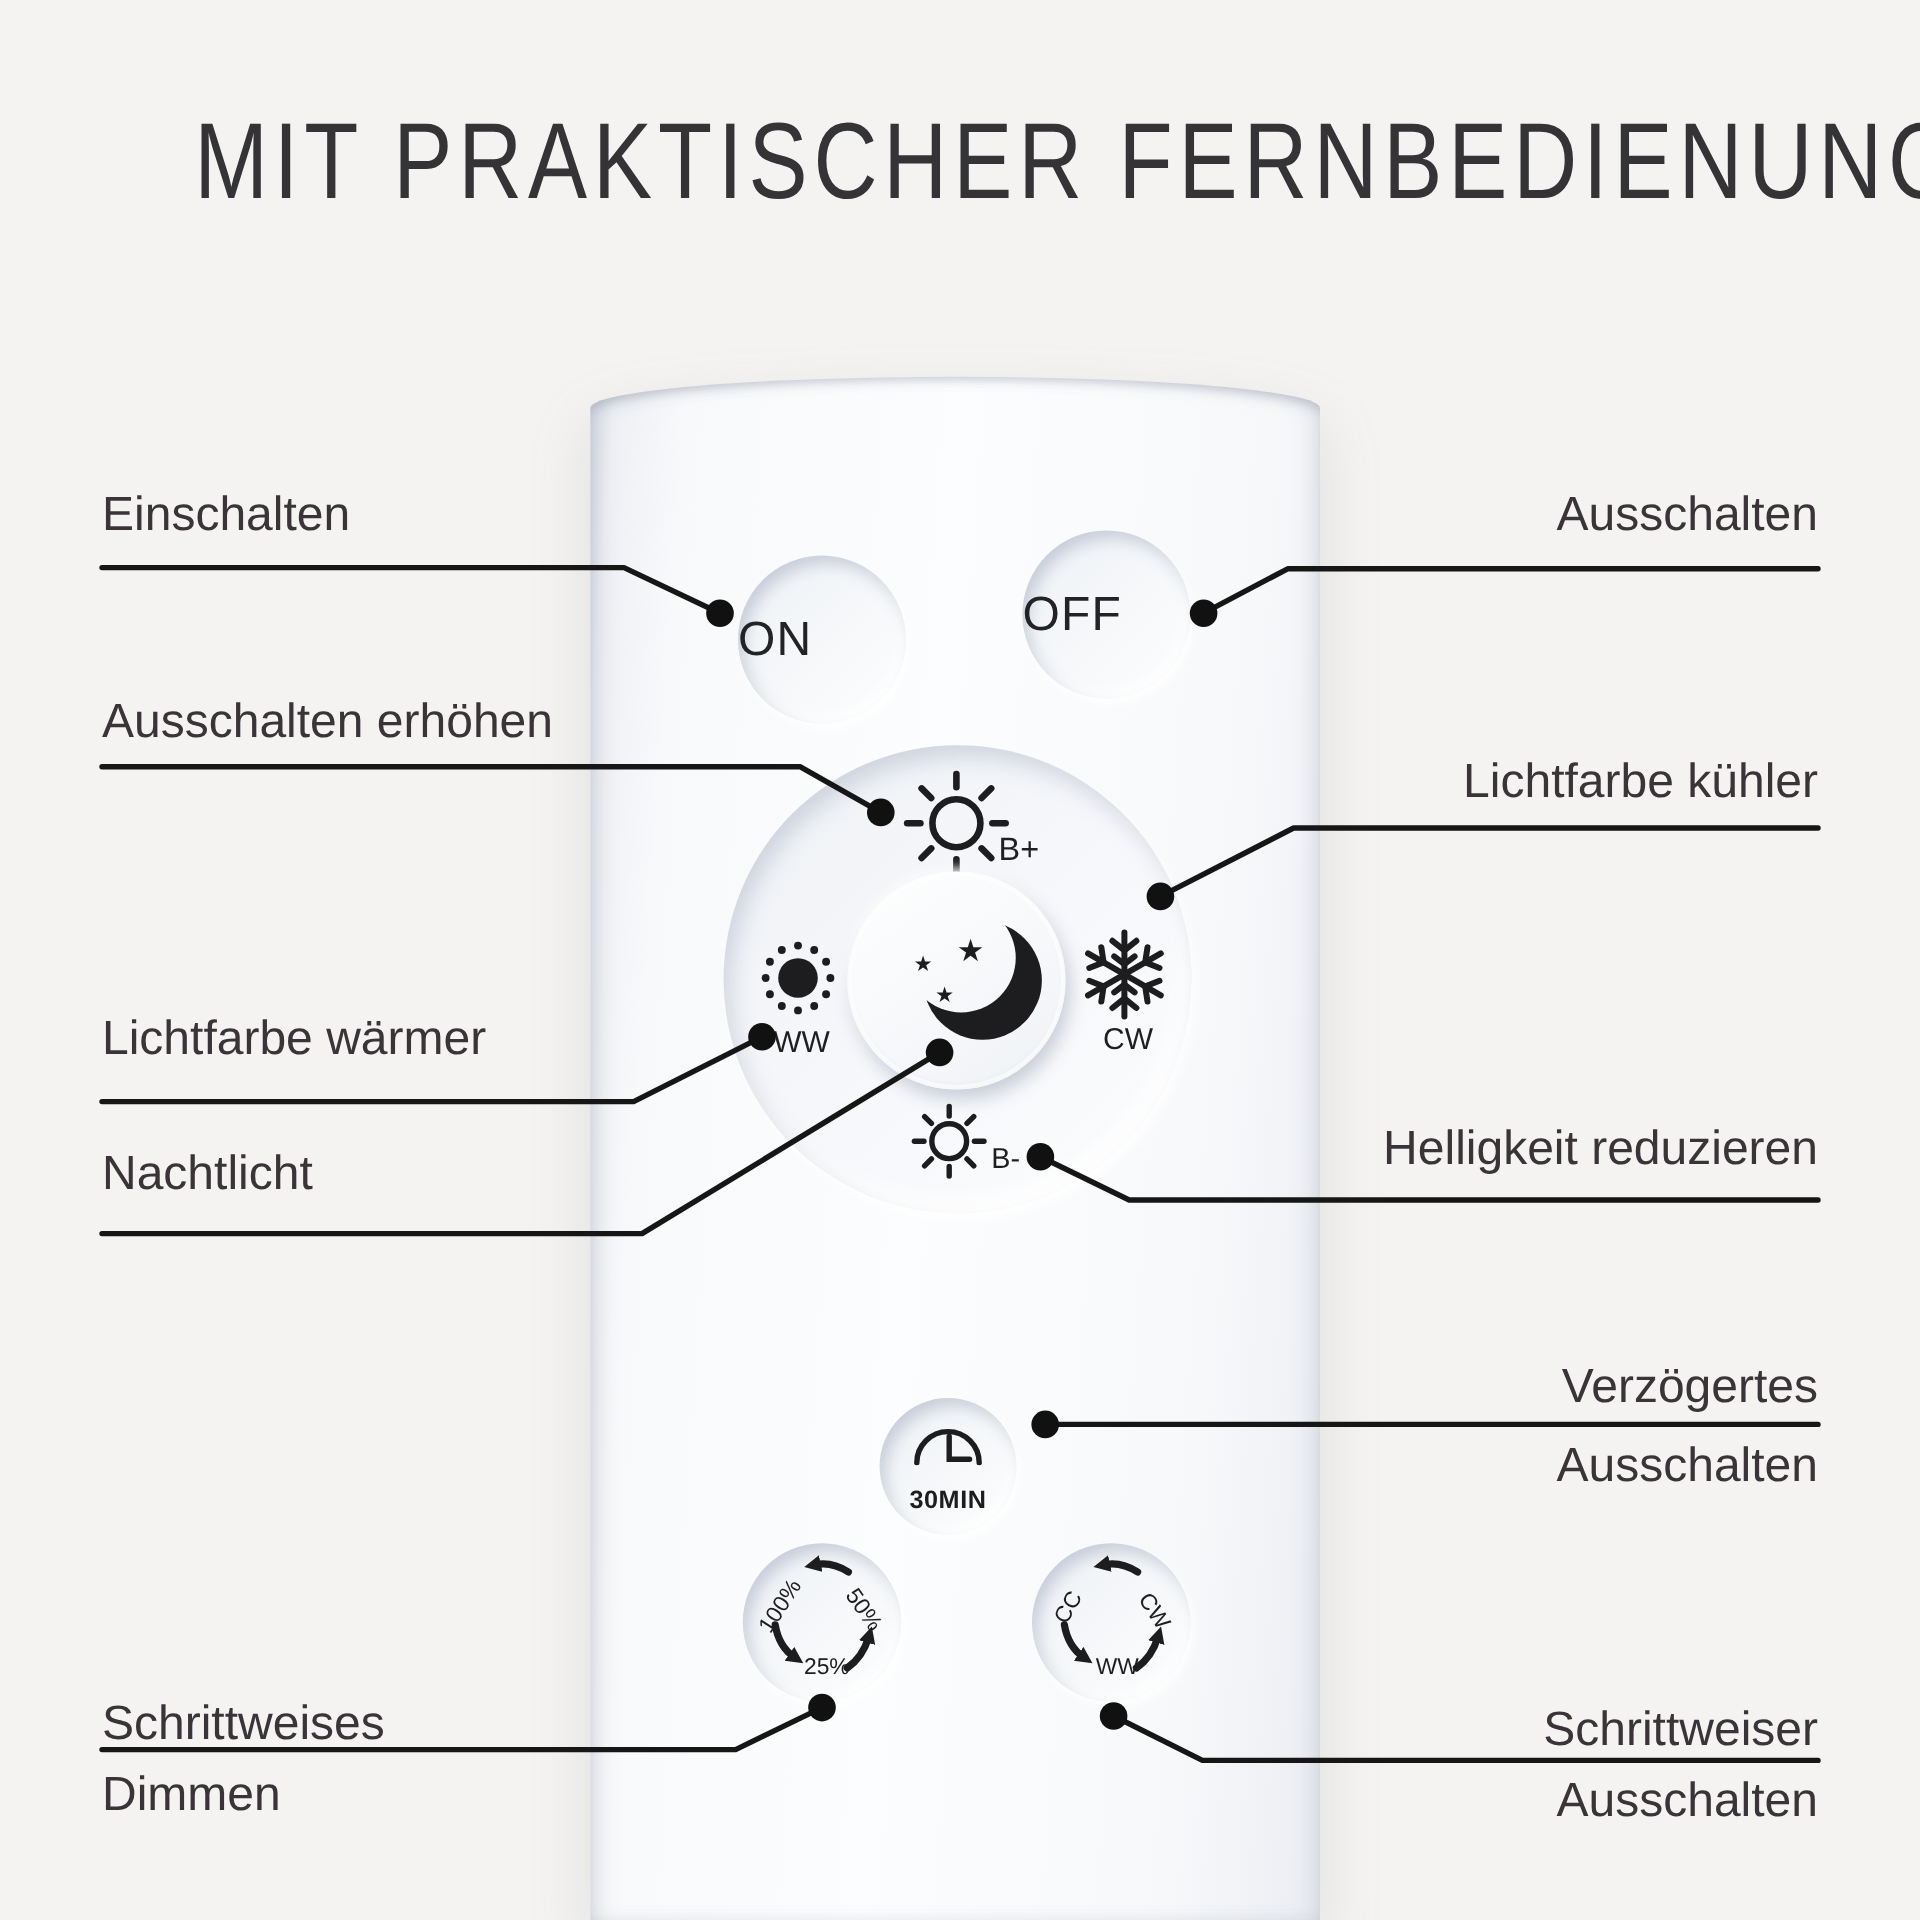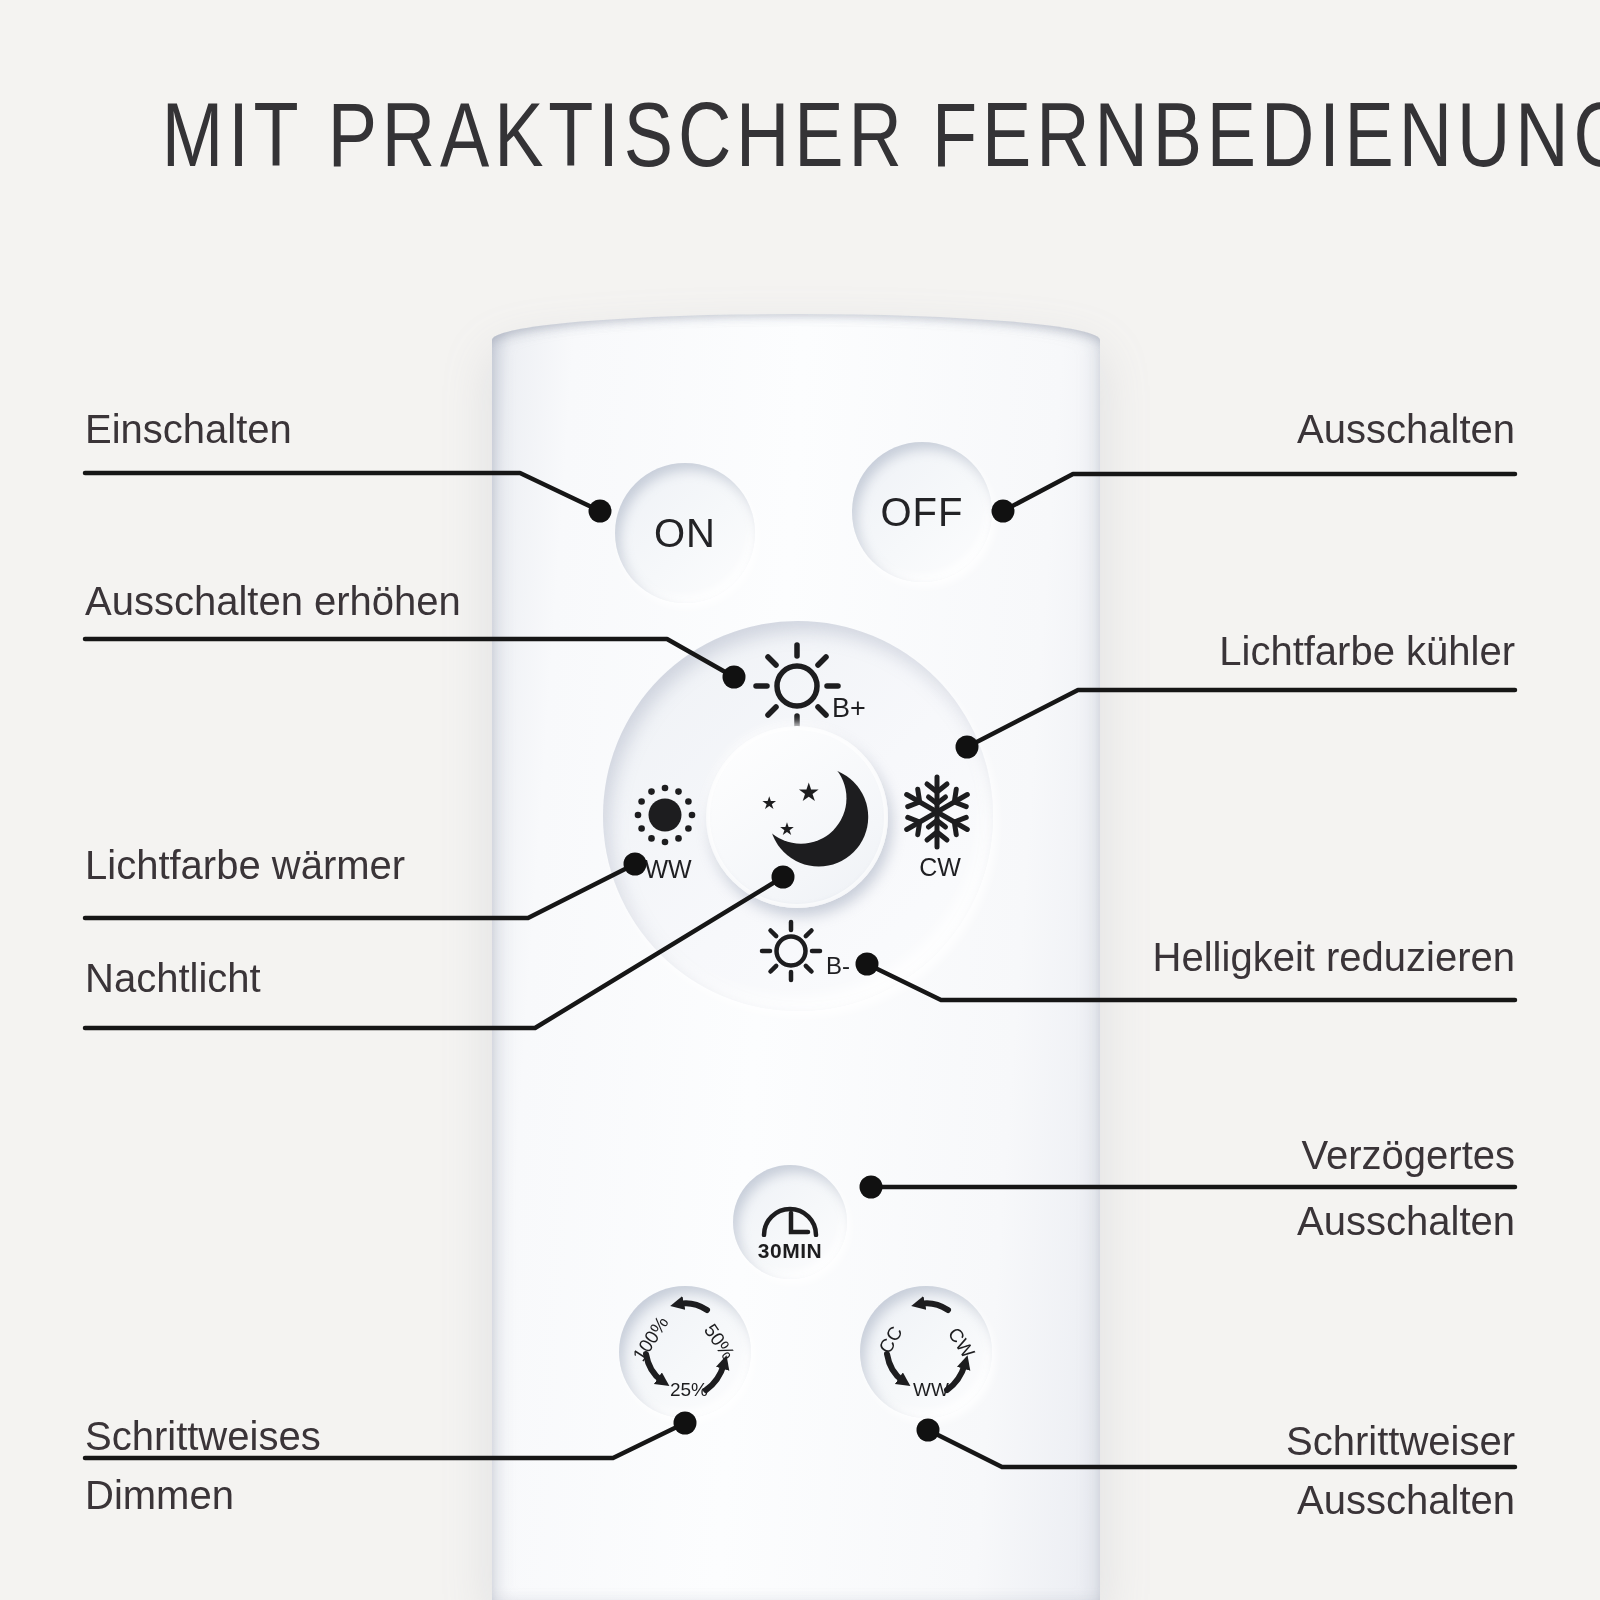--- a/index.html
+++ b/index.html
@@ -32,21 +32,21 @@
   }
 
   
   .well{
     border-radius:50%;
     background:linear-gradient(135deg,#eef1f6 0%,#f6f8fa 55%,#fdfdfe 100%);
     box-shadow:
       inset 5px 7px 12px rgba(144,154,176,.42),
       inset -4px -6px 10px rgba(255,255,255,.95),
       3px 5px 8px rgba(255,255,255,.85);
-    display:flex;align-items:center;justify-content:center;
+    display:flex;align-items:center;justify-content:flex-start;
   }
   .power-label{font-size:40px;font-weight:500;letter-spacing:1px;color:#232326;}
 
   
   .pad{
     left:603px;top:621px;width:390px;height:390px;border-radius:50%;
     background:linear-gradient(135deg,#eef1f5 0%,#f7f8fb 55%,#fbfcfd 100%);
     box-shadow:
       inset 6px 10px 18px rgba(146,156,178,.35),
       inset -8px -12px 16px rgba(255,255,255,.95),
@@ -186,21 +186,21 @@
       <line x1="48.8" y1="48.8" x2="54.5" y2="54.5"></line>
   </svg>
 </div>
 <span class="abs pad-label" style="left:838px;top:966px;font-size:24px;">B-</span>
 
 <div class="abs well" style="left:733px;top:1165px;width:114px;height:114px;flex-direction:column;">
   <svg width="64" height="46" viewBox="0 0 64 46" fill="none" stroke="#1d1d1f" stroke-width="4.5" stroke-linecap="round" style="margin-top:10px;">
     <path d="M 6 44 A 26 26 0 1 1 58 44"></path>
     <path d="M 33 22 L 33 41 L 50 41"></path>
   </svg>
-  <span class="timer-text" style="position:static;transform:none;margin-top:2px;">30MIN</span>
+  <span class="timer-text" style="position:static;transform:none;margin-top:18px;">30MIN</span>
 </div>
 
 <div class="abs well dial" style="left:619px;top:1286px;">
   <svg class="dial-ic" viewBox="0 0 132 132" fill="none" stroke="#1d1d1f" stroke-width="6" stroke-linecap="round">
     <defs>
         <marker id="ahL" markerUnits="userSpaceOnUse" markerWidth="20" markerHeight="20" refX="5" refY="7" orient="auto">
           <path d="M0 0 L14 7 L0 14 Z" fill="#1d1d1f" stroke="none"></path>
         </marker>
       </defs>
     <path d="M 88 24 Q 74 15 60 18" marker-end="url(#ahL)"></path>

